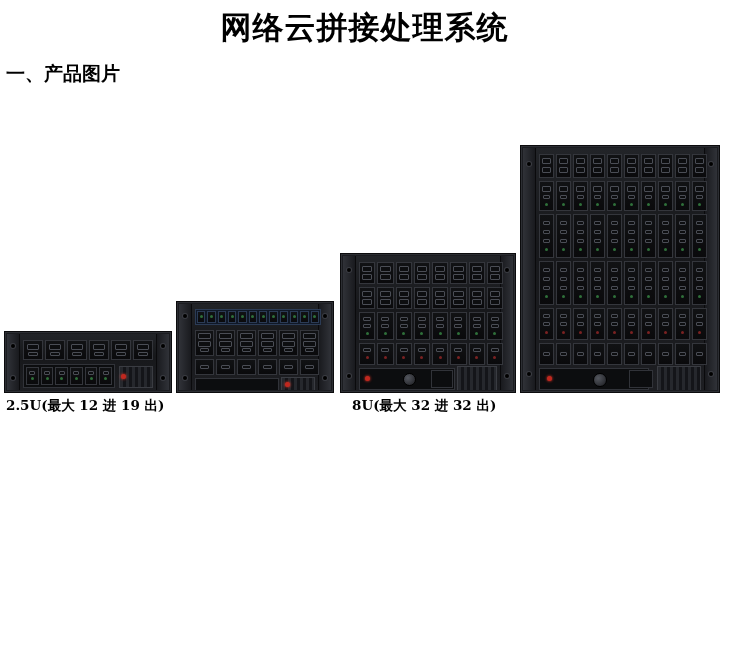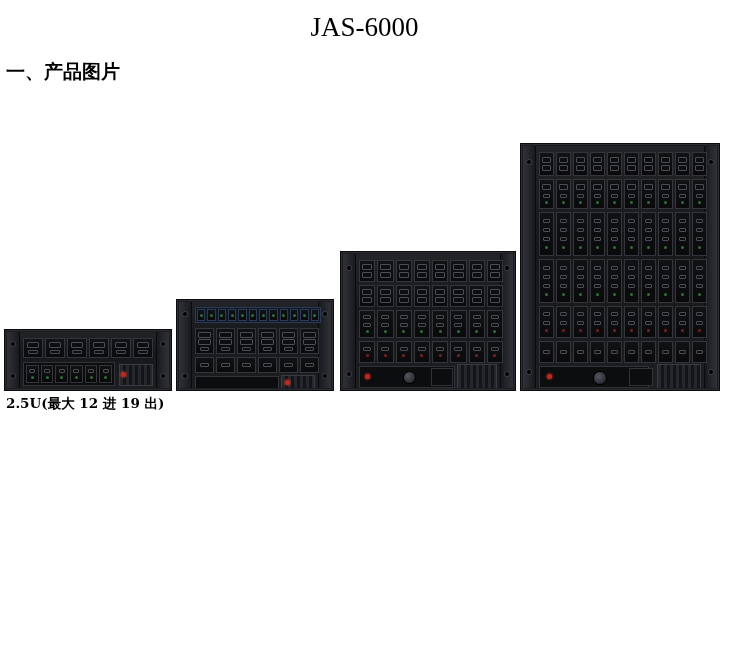--- a/index.html
+++ b/index.html
@@ -176,21 +176,21 @@
     font-family: "DejaVu Serif", "Liberation Serif", serif;
     white-space: nowrap;
   }
 </style>
 </head>
 <body>
 
 <div class="page">
 
   <div class="title-block">
-    <div class="doc-subtitle">JAS-6000</div>
+    <div class="doc-title">网络云拼接处理系统</div>
   </div>
 
   <div class="section-heading">一、产品图片</div>
 
 
   <div class="products">
 
     <div class="unit" style="left:4px; width:168px; height:62px;">
       <div class="chassis-inner">
         <div class="ear">
@@ -845,15 +845,16 @@
         <div class="knob" style="left:70px; top:225px; width:12px; height:12px;"></div>
         <div class="psu" style="right:16px; top:218px; width:44px; height:26px;"></div>
         <div class="strip" style="right:64px; top:222px; width:24px; height:18px;"></div>
       </div>
     </div>
 
   </div>
 
   <div class="caption-row">
     <div class="caption" style="left:6px;">2.5U(最大 12 进 19 出)</div>
+    <div class="caption" style="left:352px;">8U(最大 32 进 32 出)</div>
   </div>
 
 </div>
 
 </body></html>

